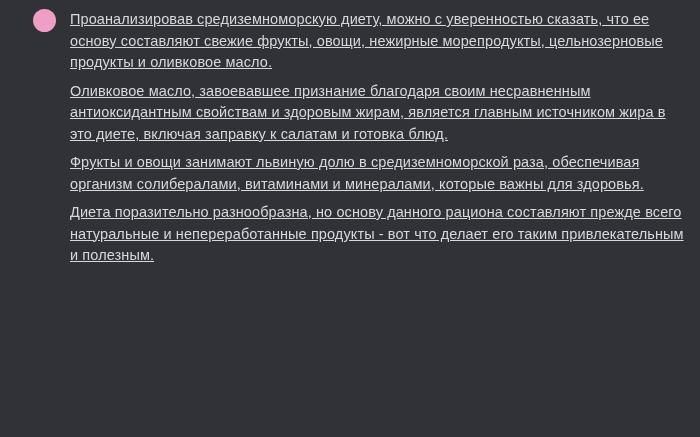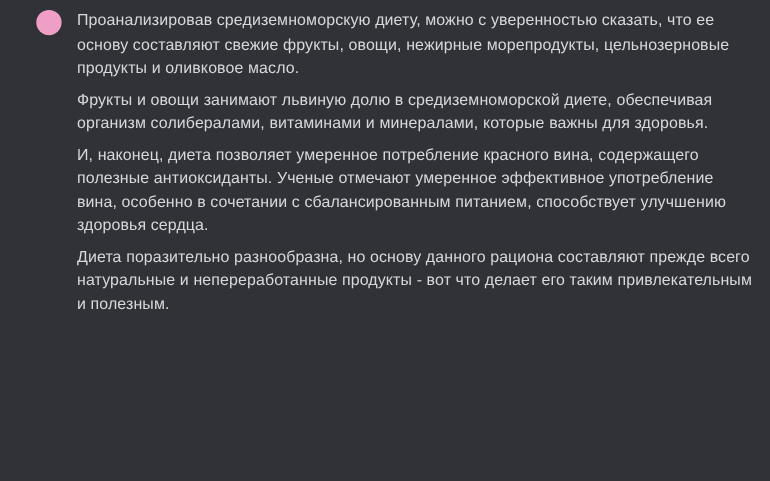--- a/index.html
+++ b/index.html
@@ -30,29 +30,30 @@
     width: 620px;
     color: #d7d8da;
     font-size: 14.5px;
     line-height: 21.5px;
     letter-spacing: 0.1px;
     font-weight: 400;
   }
   .message-content p.para {
     margin: 0 0 7px 0;
     padding: 0;
+    text-decoration: underline;
   }
   .message-content p.para:last-child {
     margin-bottom: 0;
   }
 </style>
 </head>
 <body style="background: rgb(49, 50, 55);">
 
 <div class="chat-message">
   <div class="avatar" style="background: rgb(239, 159, 198);"></div>
   <div class="message-content" style="color: rgb(215, 216, 218);">
       <p class="para">Проанализировав средиземноморскую диету, можно с уверенностью сказать, что ее основу составляют свежие фрукты, овощи, нежирные морепродукты, цельнозерновые продукты и оливковое масло.</p>
-      <p class="para">Фрукты и овощи занимают львиную долю в средиземноморской диете, обеспечивая организм солибералами, витаминами и минералами, которые важны для здоровья.</p>
-      <p class="para">И, наконец, диета позволяет умеренное потребление красного вина, содержащего полезные антиоксиданты. Ученые отмечают умеренное эффективное употребление вина, особенно в сочетании с сбалансированным питанием, способствует улучшению здоровья сердца.</p>
+      <p class="para">Оливковое масло, завоевавшее признание благодаря своим несравненным антиоксидантным свойствам и здоровым жирам, является главным источником жира в это диете, включая заправку к салатам и готовка блюд.</p>
+      <p class="para">Фрукты и овощи занимают львиную долю в средиземноморской раза, обеспечивая организм солибералами, витаминами и минералами, которые важны для здоровья.</p>
       <p class="para">Диета поразительно разнообразна, но основу данного рациона составляют прежде всего натуральные и непереработанные продукты - вот что делает его таким привлекательным и полезным.</p>
     </div>
 </div>
 
 </body></html>

